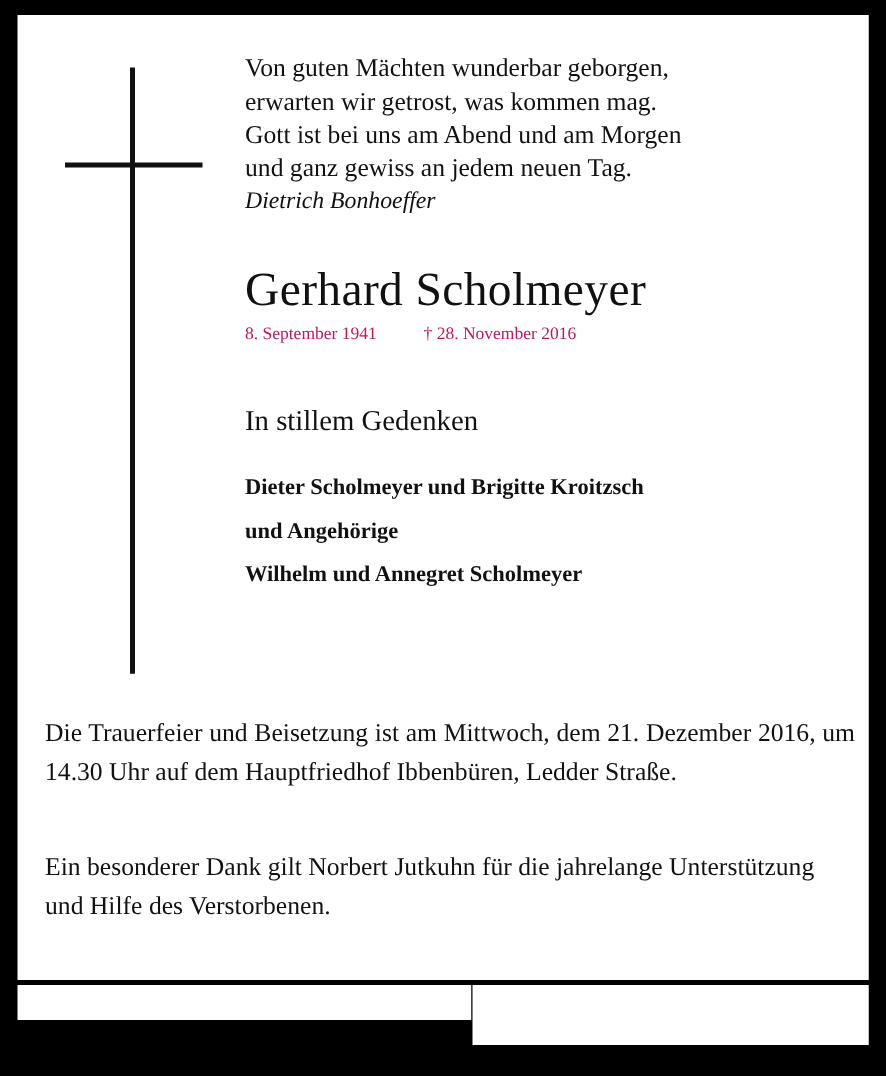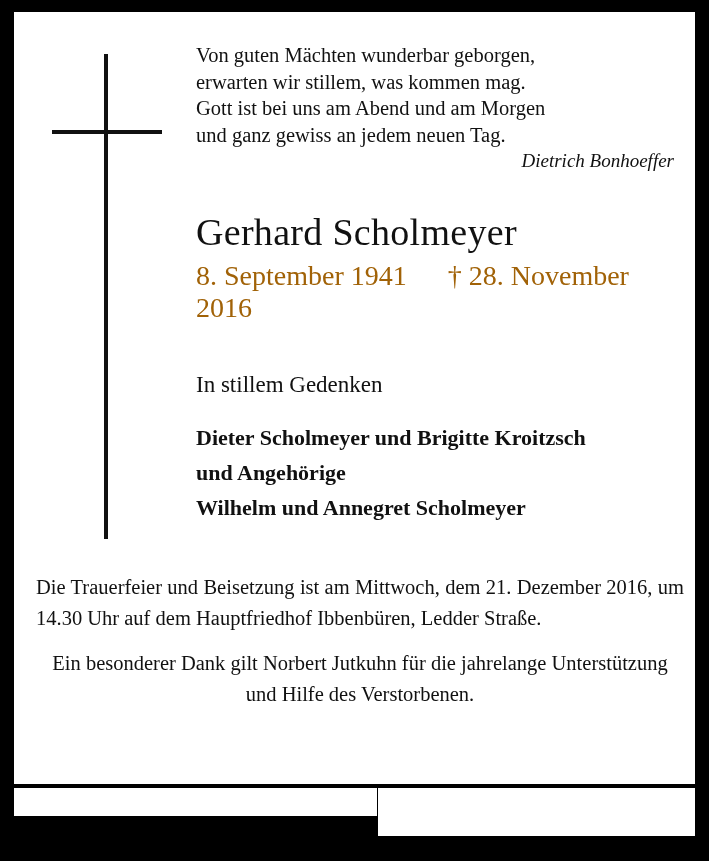--- a/index.html
+++ b/index.html
@@ -87,87 +87,87 @@
     top: 30px;
     width: 480px;
   }
   .poem {
     font-size: 20.5px;
     line-height: 26.5px;
     color: #111111;
   }
   .poem-author {
     margin-top: 2px;
-    text-align: right;
+    text-align: left;
     font-style: italic;
     font-size: 19px;
     color: #111111;
     padding-right: 2px;
   }
   .name {
     margin-top: 38px;
     font-size: 38px;
     letter-spacing: 0.3px;
     color: #111111;
     white-space: nowrap;
   }
   .dates {
     margin-top: 6px;
-    font-size: 28px;
-    color: #a16207;
+    font-size: 14px;
+    color: #be185d;
   }
   .dates .born { margin-right: 34px; }
   .memory {
     margin-top: 48px;
     font-size: 23px;
     color: #111111;
   }
   .family {
     margin-top: 22px;
-    font-size: 22px;
+    font-size: 18px;
     font-weight: bold;
     line-height: 35px;
     color: #111111;
   }
 
   
   .lower {
     position: absolute;
     left: 22px;
     top: 560px;
     width: 648px;
   }
   .para {
     font-size: 20.5px;
     line-height: 31px;
     color: #111111;
     text-align: justify;
   }
   .para.last {
-    margin-top: 14px;
-    text-align: center;
+    margin-top: 45px;
+    text-align: left;
   }
 </style>
 </head>
 <body>
 
 <div class="page">
 
   <div class="card">
 
     <div class="cross">
       <div class="vert"></div>
       <div class="horz"></div>
     </div>
 
     <div class="content">
 
       <div class="poem">
         <div>Von guten Mächten wunderbar geborgen,</div>
-        <div>erwarten wir stillem, was kommen mag.</div>
+        <div>erwarten wir getrost, was kommen mag.</div>
         <div>Gott ist bei uns am Abend und am Morgen</div>
         <div>und ganz gewiss an jedem neuen Tag.</div>
       </div>
 
       <div class="poem-author">Dietrich Bonhoeffer</div>
 
       <div class="name">Gerhard Scholmeyer</div>
 
       <div class="dates">
         <span class="born">8. September 1941</span>

